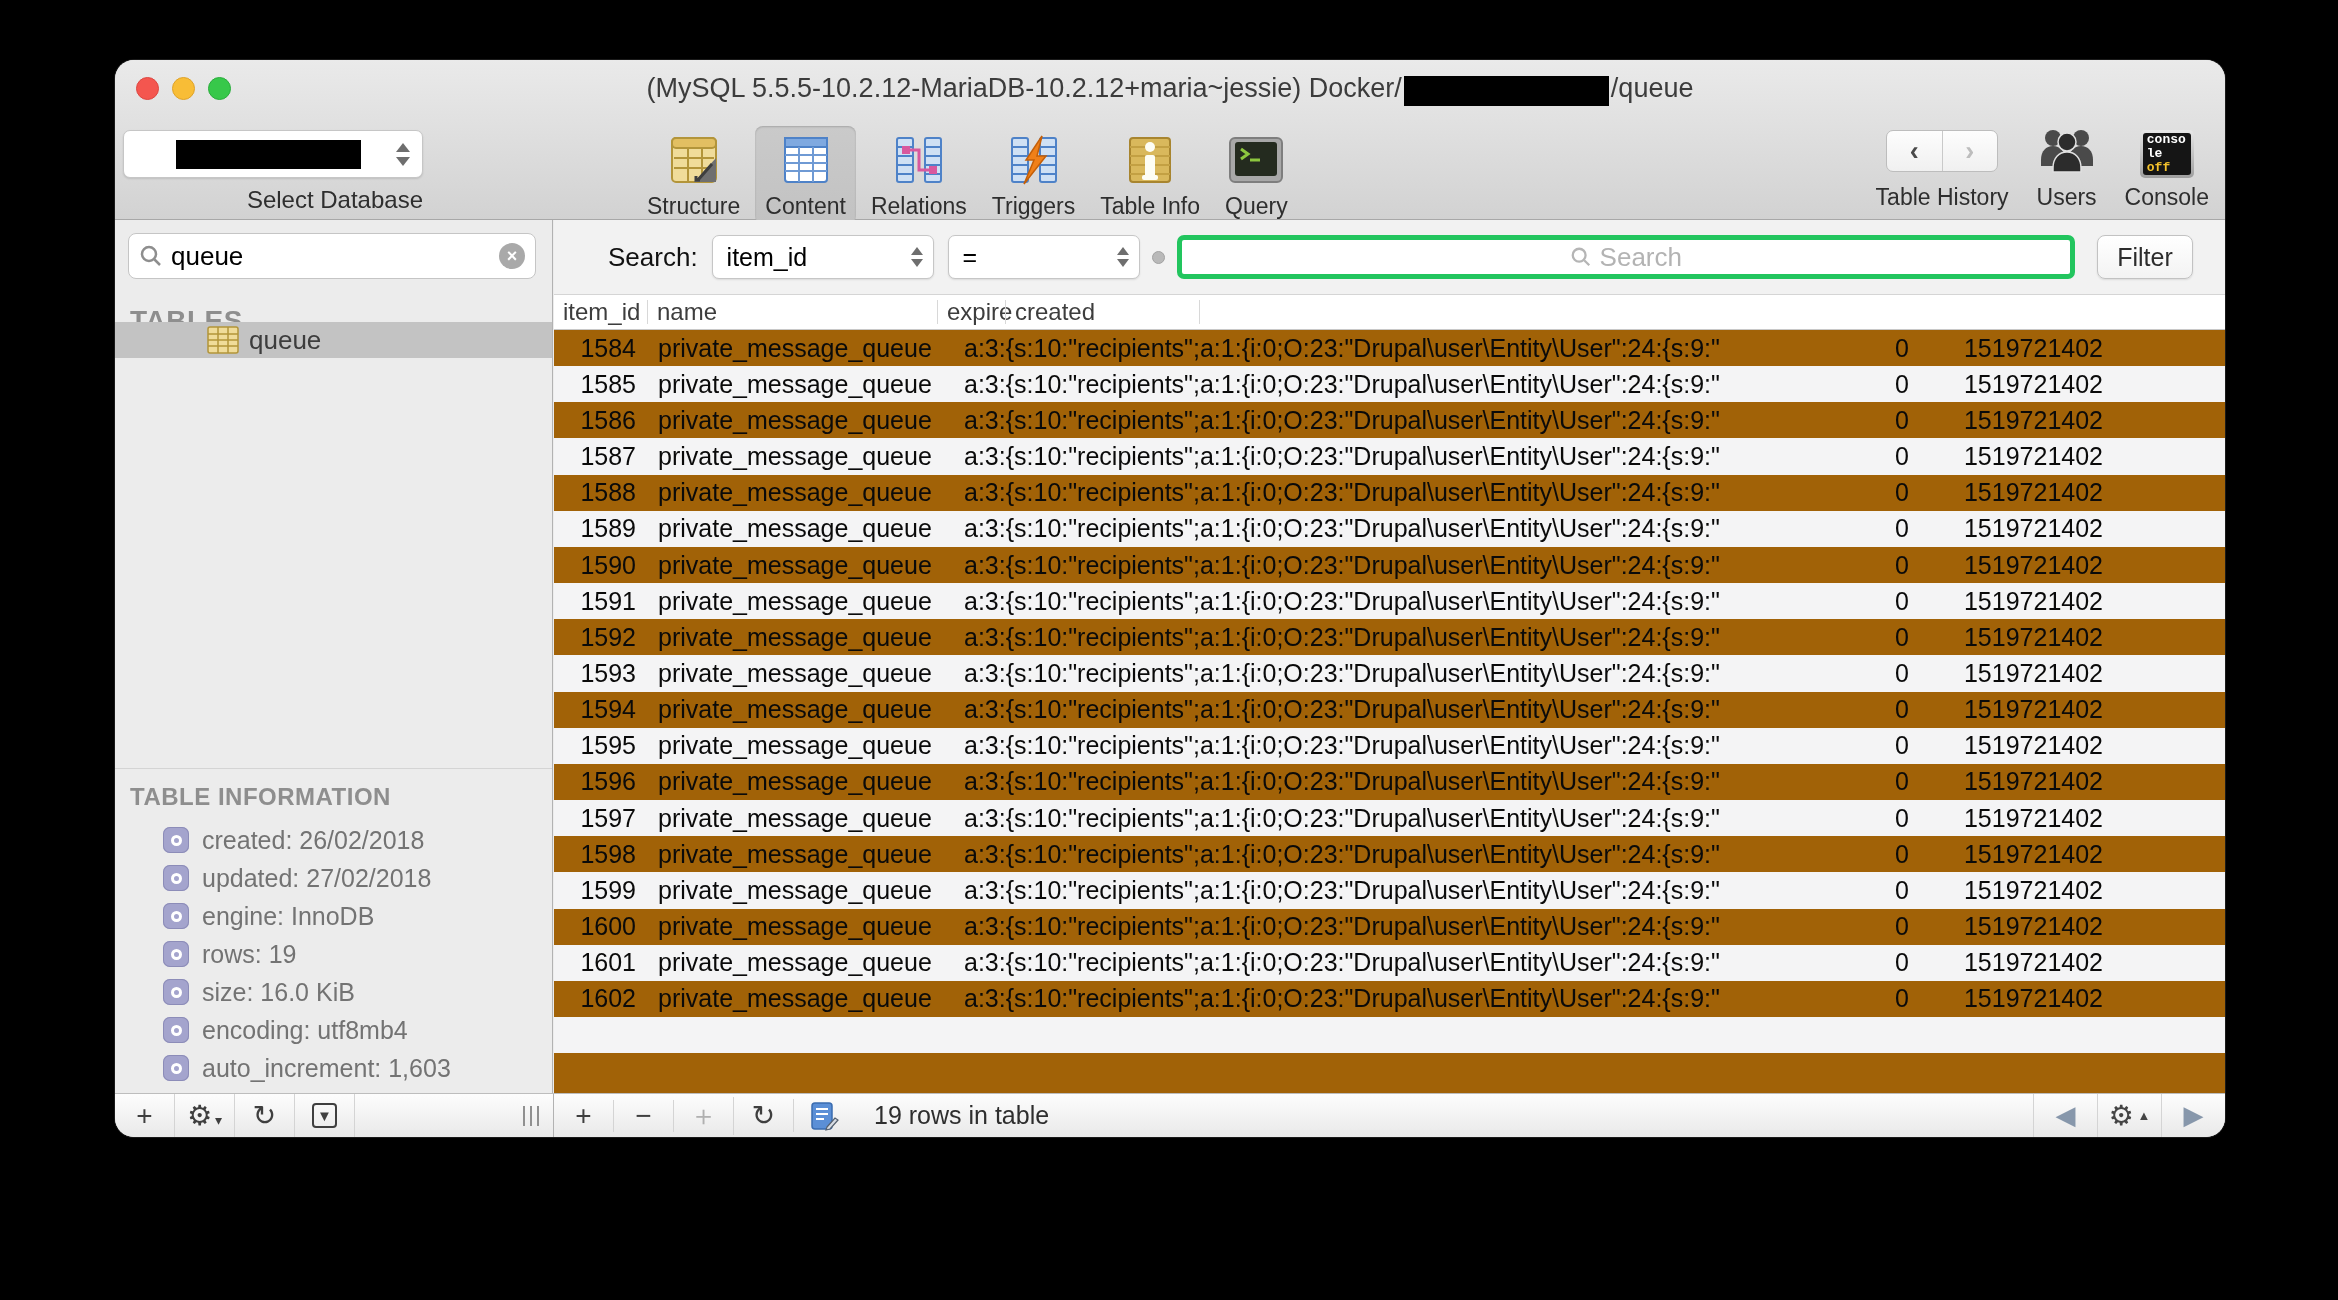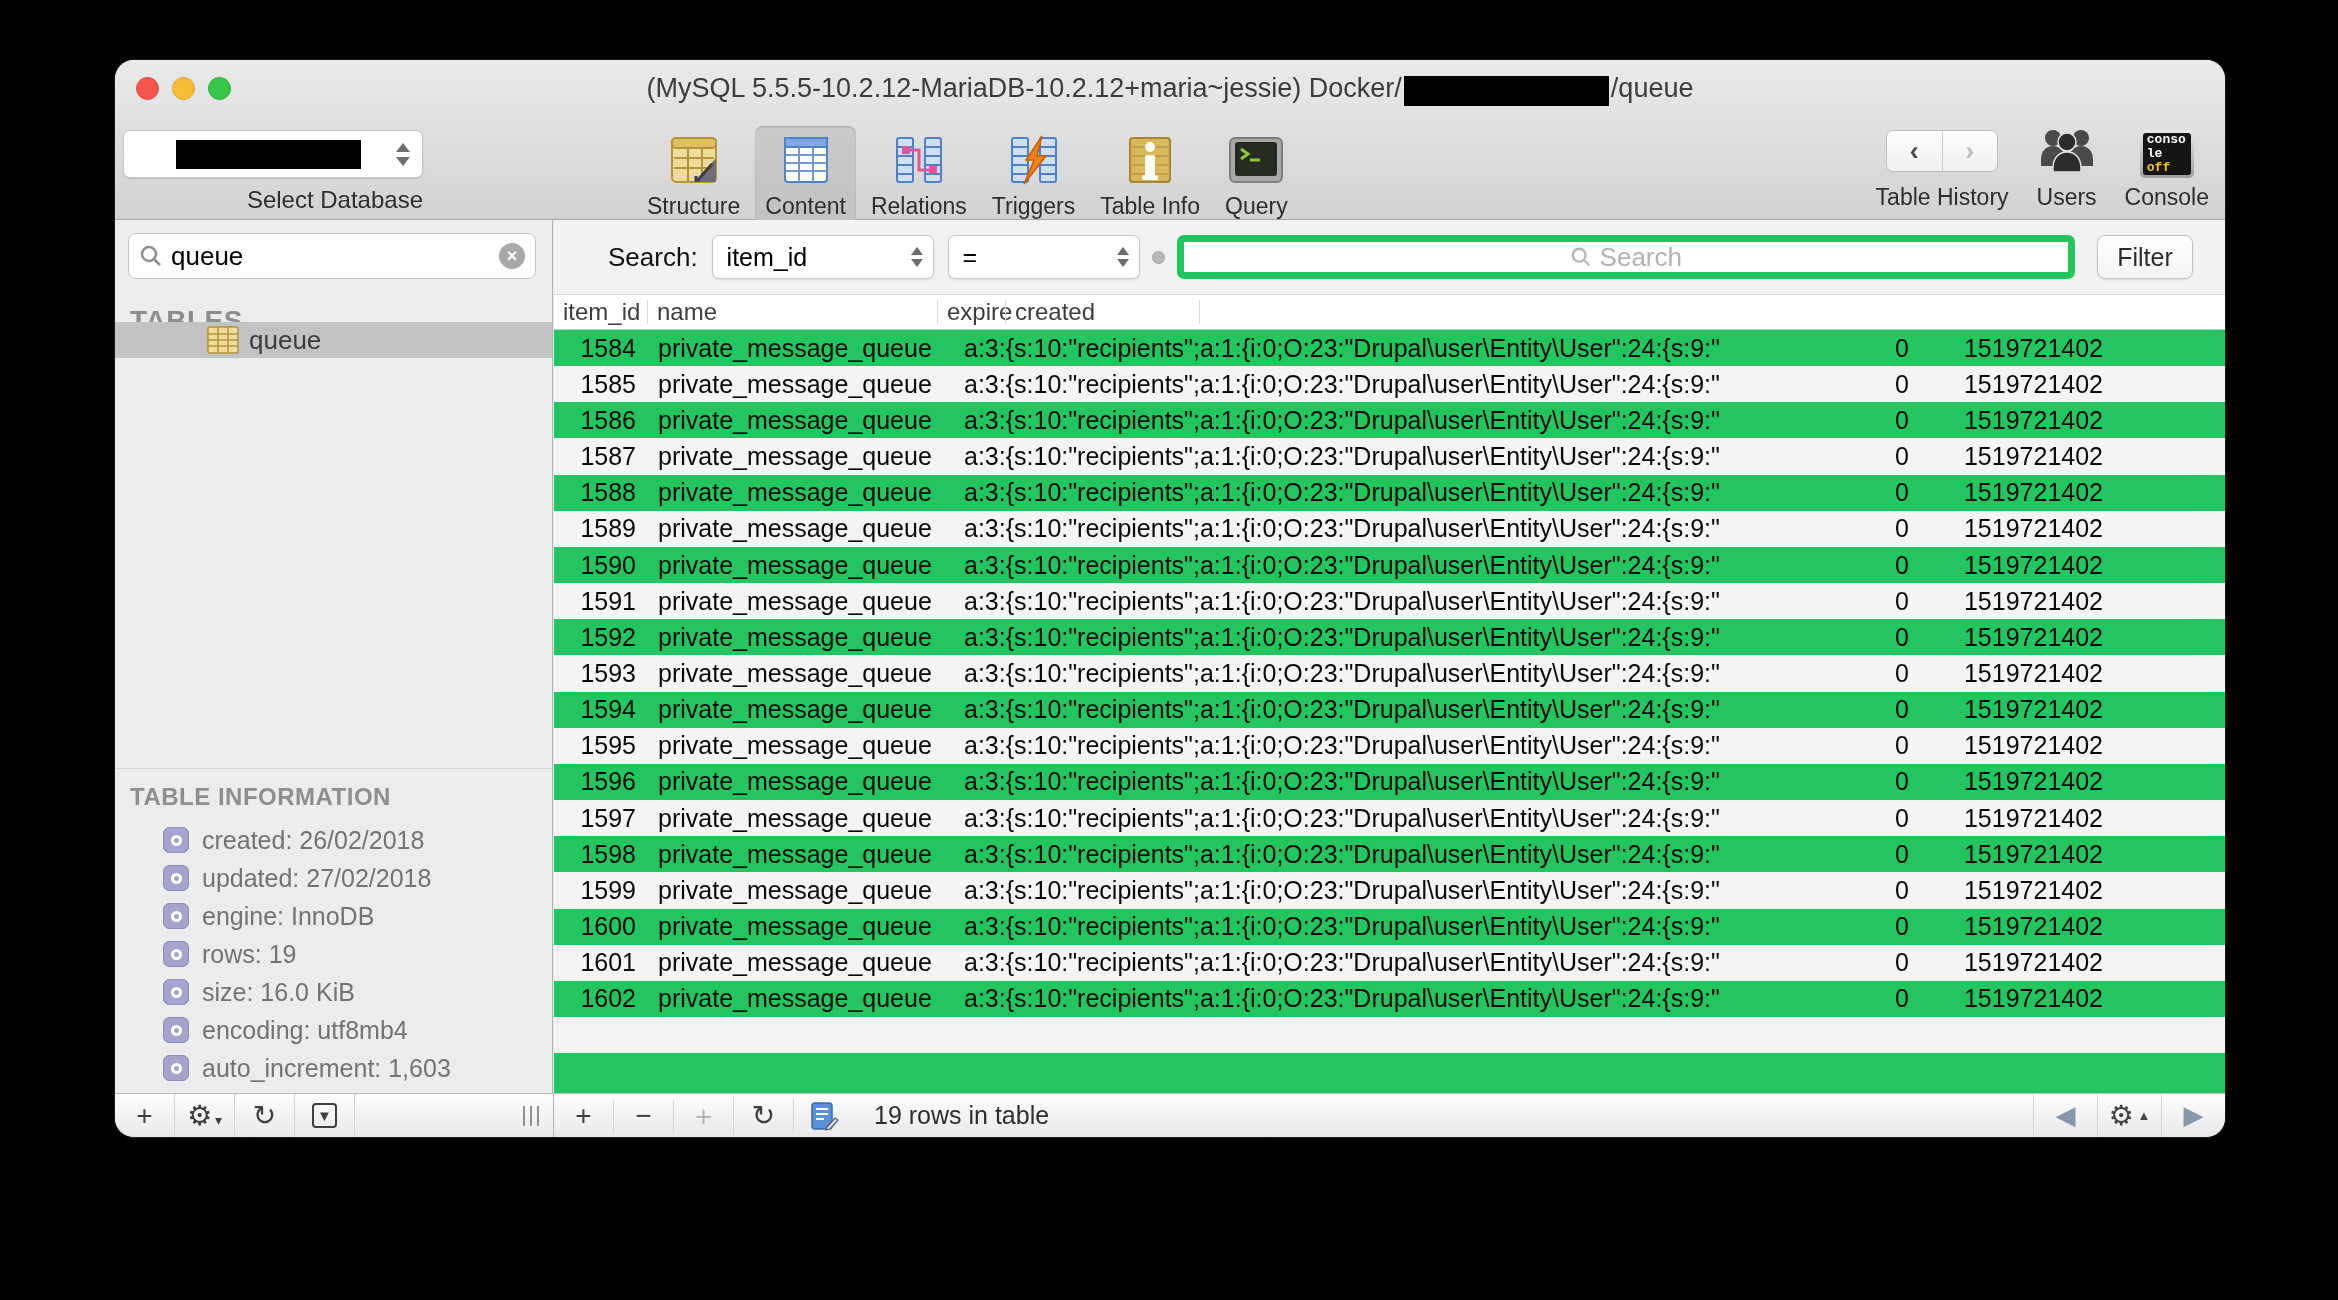--- a/index.html
+++ b/index.html
@@ -70,34 +70,34 @@
   .infosection{position:absolute;left:0;top:548px;width:100%;border-top:1px solid #d4d4d4;}
   .infoheader{position:relative;margin:14px 0 10px 15px;font-size:24px;font-weight:bold;color:#8e8e8e;letter-spacing:.5px;}
   .infolist{list-style:none;margin:0;padding:0 0 0 48px;}
   .infolist li{display:flex;align-items:center;height:38px;}
   .badge{width:26px;height:26px;border-radius:7px;background:#a4a4cd;box-shadow:inset 0 0 0 1px #8c8cb8;
     display:flex;align-items:center;justify-content:center;}
   .badge i{display:block;width:11px;height:11px;border-radius:50%;border:3px solid #fff;background:#a4a4cd;}
   .infolist .itext{margin-left:13px;font-size:25px;color:#737373;text-align:center;}
 
   
-  .content{position:absolute;left:439px;top:160px;right:0;bottom:44px;background:#22c55e;}
+  .content{position:absolute;left:439px;top:160px;right:0;bottom:44px;background:#a16207;}
   .filterbar{position:absolute;left:0;top:0;width:100%;height:75px;background:#f2f2f2;
     border-bottom:1px solid #d5d5d5;display:flex;align-items:center;padding:0 32px 0 54px;}
   .filterbar .flabel{font-size:26px;color:#111;margin-right:14px;}
   .fpopup{position:relative;height:44px;background:#fff;border:1px solid #c6c6c6;border-radius:7px;
     box-shadow:0 1px 2px rgba(0,0,0,.10);display:flex;align-items:center;padding:0 44px 0 14px;
     font-size:25px;color:#000;}
   .fpopup .steppers{right:10px;gap:4px;}
   .fpopup .tri-up{border-left-width:6px;border-right-width:6px;border-bottom-width:8px;}
   .fpopup .tri-dn{border-left-width:6px;border-right-width:6px;border-top-width:8px;}
   .fpop1{width:222px;margin-right:14px;}
   .fpop2{width:192px;}
   .fdot{width:13px;height:13px;border-radius:50%;background:#b9b9b9;border:1px solid #a2a2a2;margin:0 12px;}
-  .fsearch{flex:1;height:44px;background:#fff;border:7px solid #22c55e;border-radius:7px;
+  .fsearch{flex:1;height:44px;background:#fff;border:5px solid #22c55e;border-radius:7px;
     display:flex;align-items:center;justify-content:center;color:#b3b3b3;font-size:26px;}
   .fsearch svg{margin-right:8px;}
   .filterbtn{width:96px;height:44px;margin-left:22px;background:linear-gradient(#fff,#f3f3f3);
     border:1px solid #c2c2c2;border-radius:8px;display:flex;align-items:center;justify-content:center;
     font-size:25px;color:#2c2c2c;box-shadow:0 1px 2px rgba(0,0,0,.10);}
 
   .gridheader{position:absolute;left:0;top:75px;width:100%;height:35px;background:#fff;
     border-bottom:1px solid #c8c8c8;display:flex;font-size:24px;color:#3d3d3d;}
   .hcell{position:relative;display:flex;align-items:center;padding-left:9px;}
   .hcell:after{content:"";position:absolute;right:0;top:5px;bottom:5px;width:1px;background:#d8d8d8;}

